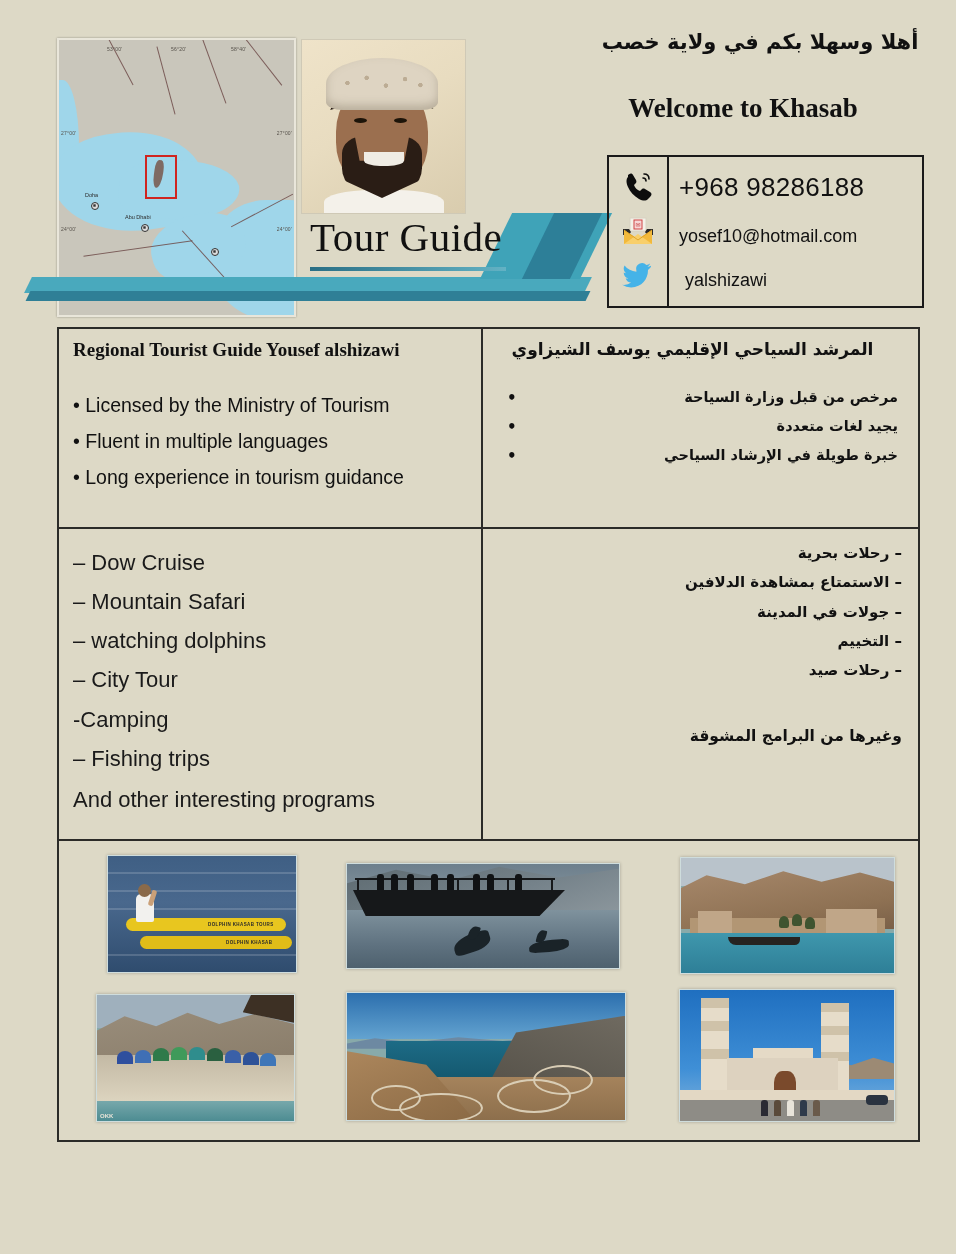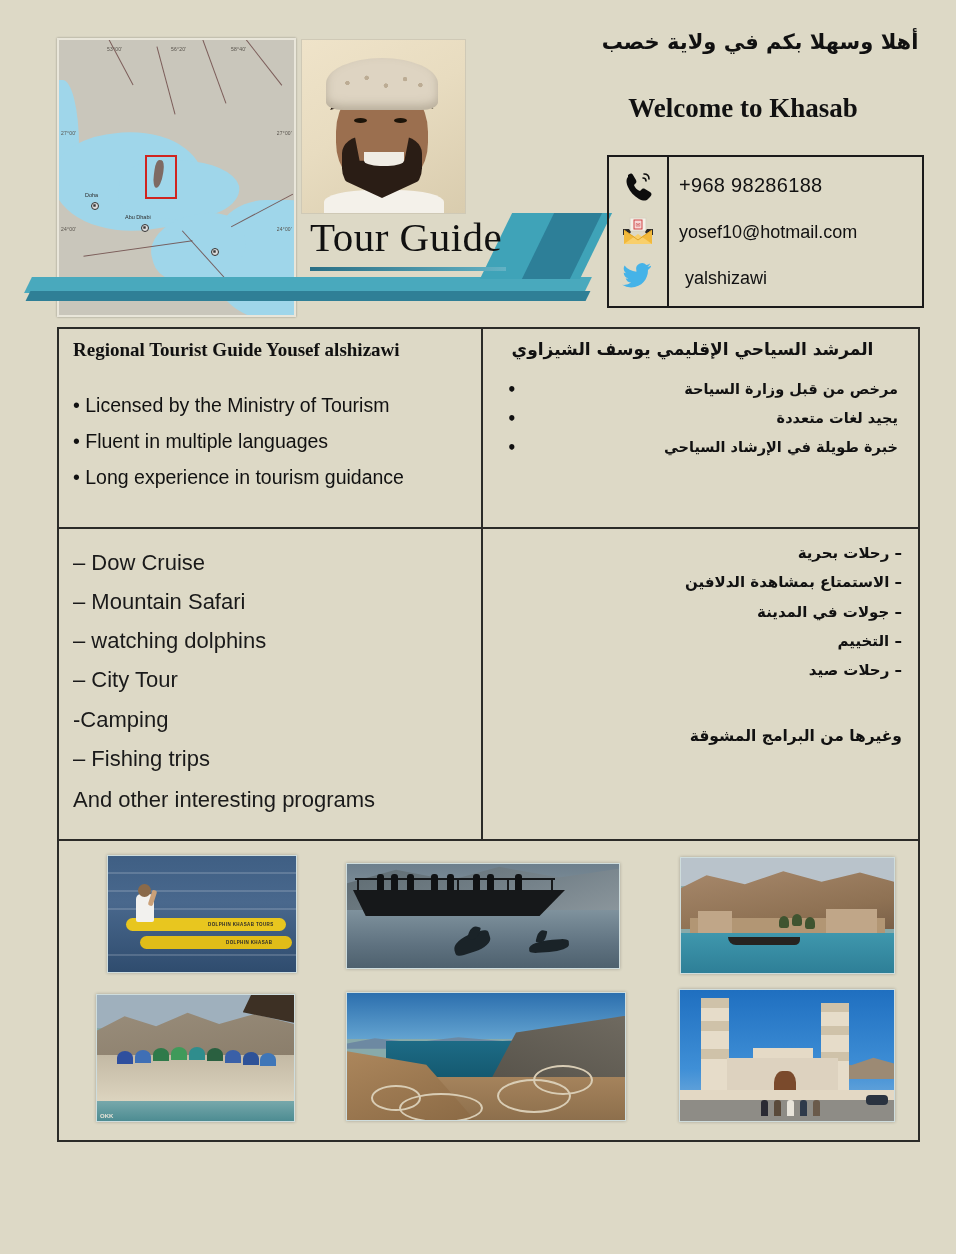--- a/index.html
+++ b/index.html
@@ -253,21 +253,21 @@
     box-sizing: border-box;
   }
   .contact-lines {
     flex: 1;
     display: flex;
     flex-direction: column;
     justify-content: space-around;
     padding: 4px 0 4px 10px;
     box-sizing: border-box;
   }
-  .c-phone { font-size: 20px; color:#111; letter-spacing:.3px; }
+  .c-phone { font-size: 26px; color:#111; letter-spacing:.3px; }
   .c-mail  { font-size: 18px; color:#111; }
   .c-tw    { font-size: 18px; color:#111; padding-left:6px; }
   .icn { width: 34px; height: 30px; display:block; }
 
   
   .table {
     position: absolute;
     left: 57px; top: 327px;
     width: 863px;
     border: 2px solid #2b2b28;
@@ -294,21 +294,21 @@
     font-size: 19px;
     font-weight: bold;
     color: #111;
     margin-bottom: 26px;
   }
   .ar-title {
     font-family: "DejaVu Sans", sans-serif;
     font-size: 17px;
     font-weight: bold;
     color: #111;
-    margin-bottom: 16px;
+    margin-bottom: 24px;
     text-align: center;
     padding-right: 16px;
   }
   .en-bullets { list-style: none; margin: 0; padding: 0; }
   .en-bullets li {
     font-family: "Liberation Sans", sans-serif;
     font-size: 19.5px;
     color: #111;
     line-height: 1.85;
     white-space: nowrap;

